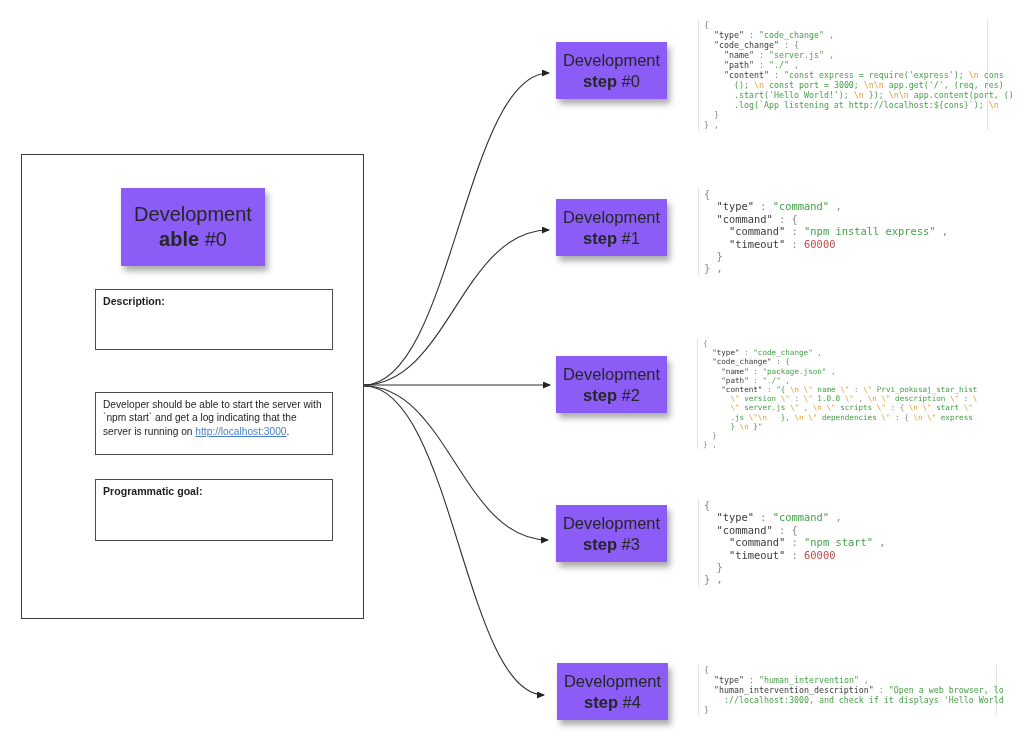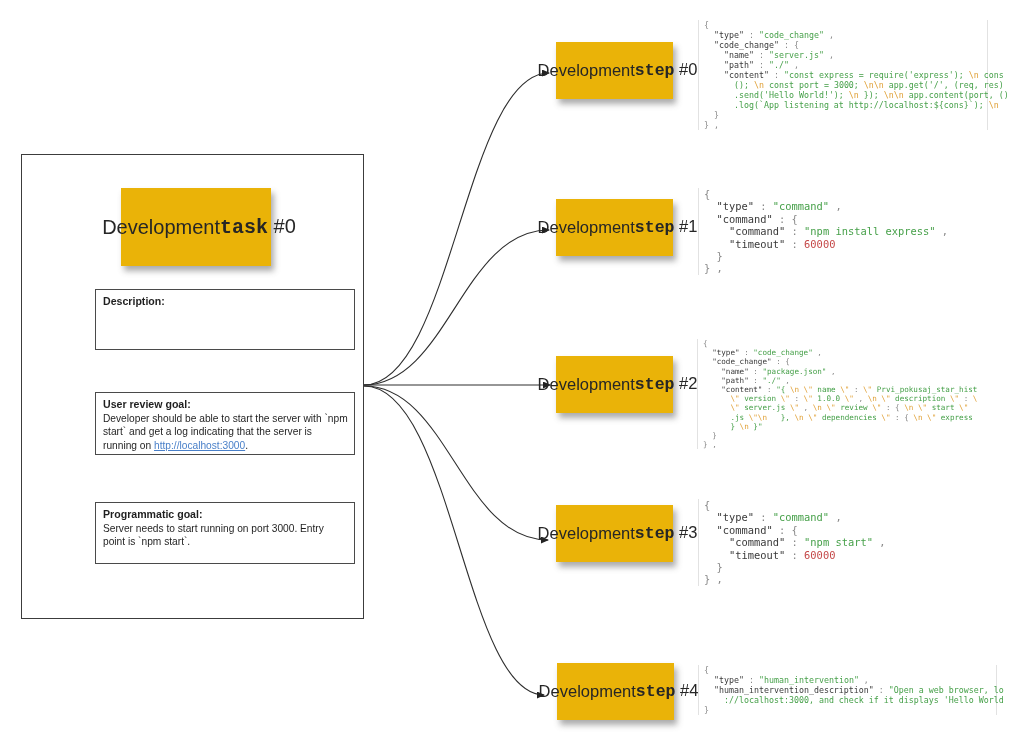--- a/index.html
+++ b/index.html
@@ -7,32 +7,32 @@
     position:relative;width:1024px;height:754px;background:#ffffff;
     font-family:"Liberation Sans",sans-serif;color:#222;overflow:hidden;
   }
   
   .task-box{
     position:absolute;left:21px;top:154px;width:341px;height:463px;
     border:1px solid #3c3c3c;background:#ffffff;
   }
   
   .sticky{
-    position:absolute;background:#eab308;
+    position:absolute;background:#8b5cf6;
     box-shadow:3px 5px 6px rgba(70,70,70,.45);
-    display:flex;flex-direction:row;align-items:center;justify-content:center;
-    color:#262626;text-align:center;padding-left:6px;
+    display:flex;flex-direction:column;align-items:center;justify-content:center;
+    color:#262626;text-align:center;
   }
   .sticky .ln{line-height:1.25;white-space:pre;}
   .sticky-task{left:120px;top:187px;width:144px;height:78px;font-size:20px;}
   .sticky-step{width:111px;height:57px;font-size:16.5px;}
-  .sticky b{font-weight:700;font-family:Liberation Mono, monospace;}
+  .sticky b{font-weight:700;}
   
   .goal-box{
-    position:absolute;left:73px;width:260px;
+    position:absolute;left:73px;width:238px;
     border:1px solid #4a4a4a;background:#fff;
     padding:5px 6px 4px 7px;box-sizing:border-box;
     font-size:10.2px;line-height:1.32;color:#1f1f1f;
   }
   .goal-box .gb-title{font-weight:700;font-size:10.6px;}
   .goal-box a{color:#4a80c9;text-decoration:underline;}
   
   .code{
     position:absolute;font-family:"DejaVu Sans Mono","Liberation Mono",monospace;
     border-left:1px solid #e2e2e2;padding-left:5px;
@@ -67,35 +67,33 @@
       <path d="M 364 385 L 550 385" marker-end="url(#ah)"></path>
       <path d="M 364 386 C 448 386, 462 540, 548 540" marker-end="url(#ah)"></path>
       <path d="M 364 386 C 452 386, 465 695, 544 695" marker-end="url(#ah)"></path>
     </g>
   </svg>
 
   <div class="task-box">
 
     <div class="sticky sticky-task" style="left:99px;top:33px">
       <div class="ln">Development</div>
-      <div class="ln"><b>task</b><span> #0</span></div>
+      <div class="ln"><b>able</b><span> #0</span></div>
     </div>
 
     <div class="goal-box" style="top:134px;height:61px">
       <div class="gb-title">Description:</div>
     </div>
 
     <div class="goal-box" style="top:237px;height:63px">
-      <div class="gb-title">User review goal:</div>
       <div><span>Developer should be able to start the server with `npm start` and get a log indicating that the server is running on </span><a href="#">http://localhost:3000</a><span>.</span></div>
     </div>
 
-    <div class="goal-box" style="top:347px;height:62px">
+    <div class="goal-box" style="top:324px;height:62px">
       <div class="gb-title">Programmatic goal:</div>
-      <div>Server needs to start running on port 3000. Entry point is `npm start`.</div>
     </div>
   </div>
 
   <div class="sticky sticky-step" style="left:556px;top:42px">
     <div class="ln">Development</div>
     <div class="ln"><b>step</b><span> #0</span></div>
   </div>
   <div class="sticky sticky-step" style="left:556px;top:199px">
     <div class="ln">Development</div>
     <div class="ln"><b>step</b><span> #1</span></div>
@@ -114,21 +112,21 @@
   </div>
 
   <div class="code code-sm code-rborder" style="left:698px;top:20px;width:283px">
       <div class="cline"><span class="t-p">{</span></div>
       <div class="cline"><span class="t-k">  "type"</span><span class="t-p"> : </span><span class="t-s">"code_change"</span><span class="t-p"> ,</span></div>
       <div class="cline"><span class="t-k">  "code_change"</span><span class="t-p"> : {</span></div>
       <div class="cline"><span class="t-k">    "name"</span><span class="t-p"> : </span><span class="t-s">"server.js"</span><span class="t-p"> ,</span></div>
       <div class="cline"><span class="t-k">    "path"</span><span class="t-p"> : </span><span class="t-s">"./"</span><span class="t-p"> ,</span></div>
       <div class="cline"><span class="t-k">    "content"</span><span class="t-p"> : </span><span class="t-s">"const express = require('express'); </span><span class="t-e">\n</span><span class="t-s"> cons</span></div>
       <div class="cline"><span class="t-s">      (); </span><span class="t-e">\n</span><span class="t-s"> const port = 3000; </span><span class="t-e">\n\n</span><span class="t-s"> app.get('/', (req, res)</span></div>
-      <div class="cline"><span class="t-s">      .send('Hello World!'); </span><span class="t-e">\n</span><span class="t-s"> }); </span><span class="t-e">\n\n</span><span class="t-s"> app.content(port, ()</span></div>
+      <div class="cline"><span class="t-s">      .start('Hello World!'); </span><span class="t-e">\n</span><span class="t-s"> }); </span><span class="t-e">\n\n</span><span class="t-s"> app.content(port, ()</span></div>
       <div class="cline"><span class="t-s">      .log(`App listening at http://localhost:${cons}`); </span><span class="t-e">\n</span></div>
       <div class="cline"><span class="t-p">  }</span></div>
       <div class="cline"><span class="t-p">} ,</span></div>
     </div>
   <div class="code code-md" style="left:698px;top:188px">
       <div class="cline"><span class="t-p">{</span></div>
       <div class="cline"><span class="t-k">  "type"</span><span class="t-p"> : </span><span class="t-s">"command"</span><span class="t-p"> ,</span></div>
       <div class="cline"><span class="t-k">  "command"</span><span class="t-p"> : {</span></div>
       <div class="cline"><span class="t-k">    "command"</span><span class="t-p"> : </span><span class="t-s">"npm install express"</span><span class="t-p"> ,</span></div>
       <div class="cline"><span class="t-k">    "timeout"</span><span class="t-p"> : </span><span class="t-n">60000</span></div>
@@ -136,21 +134,21 @@
       <div class="cline"><span class="t-p">} ,</span></div>
     </div>
   <div class="code code-xs" style="left:697px;top:339px">
       <div class="cline"><span class="t-p">{</span></div>
       <div class="cline"><span class="t-k">  "type"</span><span class="t-p"> : </span><span class="t-s">"code_change"</span><span class="t-p"> ,</span></div>
       <div class="cline"><span class="t-k">  "code_change"</span><span class="t-p"> : {</span></div>
       <div class="cline"><span class="t-k">    "name"</span><span class="t-p"> : </span><span class="t-s">"package.json"</span><span class="t-p"> ,</span></div>
       <div class="cline"><span class="t-k">    "path"</span><span class="t-p"> : </span><span class="t-s">"./"</span><span class="t-p"> ,</span></div>
       <div class="cline"><span class="t-k">    "content"</span><span class="t-p"> : </span><span class="t-s">"{ </span><span class="t-e">\n \"</span><span class="t-s"> name </span><span class="t-e">\"</span><span class="t-p"> : </span><span class="t-e">\"</span><span class="t-s"> Prvi_pokusaj_star_hist</span></div>
       <div class="cline"><span class="t-e">      \"</span><span class="t-s"> version </span><span class="t-e">\"</span><span class="t-p"> : </span><span class="t-e">\"</span><span class="t-s"> 1.0.0 </span><span class="t-e">\"</span><span class="t-p"> , </span><span class="t-e">\n \"</span><span class="t-s"> description </span><span class="t-e">\"</span><span class="t-p"> : </span><span class="t-e">\</span></div>
-      <div class="cline"><span class="t-e">      \"</span><span class="t-s"> server.js </span><span class="t-e">\"</span><span class="t-p"> , </span><span class="t-e">\n \"</span><span class="t-s"> review </span><span class="t-e">\"</span><span class="t-p"> : { </span><span class="t-e">\n \"</span><span class="t-s"> start </span><span class="t-e">\"</span></div>
+      <div class="cline"><span class="t-e">      \"</span><span class="t-s"> server.js </span><span class="t-e">\"</span><span class="t-p"> , </span><span class="t-e">\n \"</span><span class="t-s"> scripts </span><span class="t-e">\"</span><span class="t-p"> : { </span><span class="t-e">\n \"</span><span class="t-s"> start </span><span class="t-e">\"</span></div>
       <div class="cline"><span class="t-s">      .js </span><span class="t-e">\"\n</span><span class="t-s">   }, </span><span class="t-e">\n \"</span><span class="t-s"> dependencies </span><span class="t-e">\"</span><span class="t-p"> : { </span><span class="t-e">\n \"</span><span class="t-s"> express</span></div>
       <div class="cline"><span class="t-s">      } </span><span class="t-e">\n</span><span class="t-s"> }"</span></div>
       <div class="cline"><span class="t-p">  }</span></div>
       <div class="cline"><span class="t-p">} ,</span></div>
     </div>
   <div class="code code-md" style="left:698px;top:499px">
       <div class="cline"><span class="t-p">{</span></div>
       <div class="cline"><span class="t-k">  "type"</span><span class="t-p"> : </span><span class="t-s">"command"</span><span class="t-p"> ,</span></div>
       <div class="cline"><span class="t-k">  "command"</span><span class="t-p"> : {</span></div>
       <div class="cline"><span class="t-k">    "command"</span><span class="t-p"> : </span><span class="t-s">"npm start"</span><span class="t-p"> ,</span></div>

